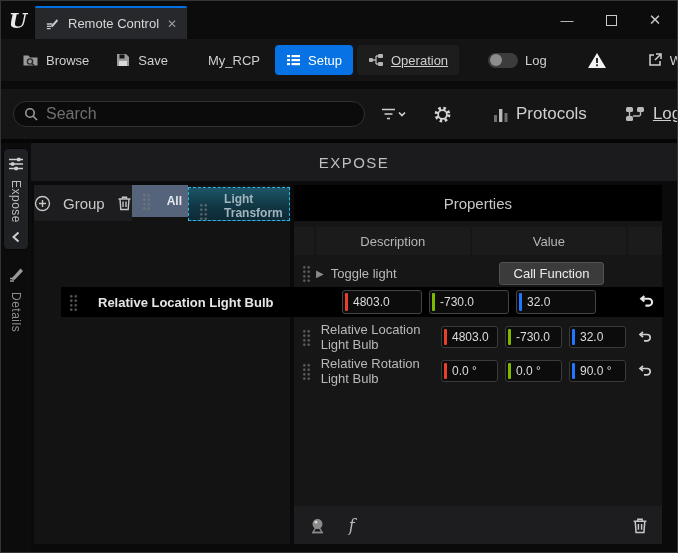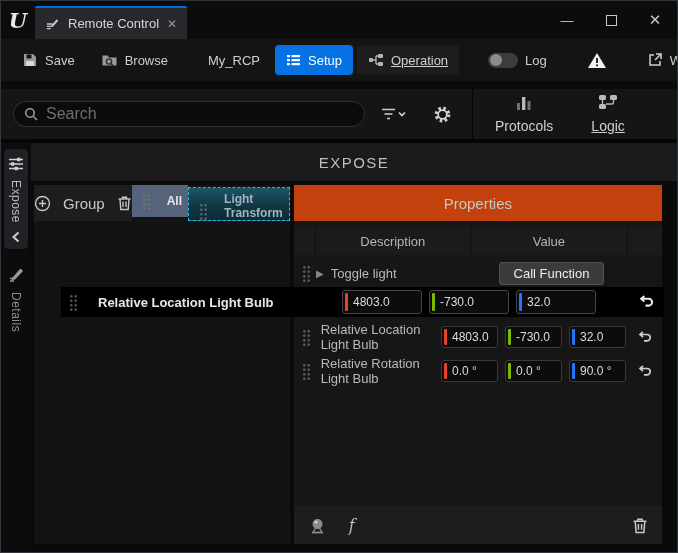--- a/index.html
+++ b/index.html
@@ -35,21 +35,21 @@
 
   
   .searchrow { height:50px; background:#151515; display:flex; align-items:center; padding:0 12px; }
   .search-pill { flex:0 0 352px; height:26px; background:#0b0b0b; border:1px solid #303030;
                  border-radius:13px; display:flex; align-items:center; gap:8px; padding:0 10px; }
   .search-pill input { flex:1; background:transparent; border:none; outline:none;
                  color:#ffffff; font-size:16px; font-family:inherit; }
   .search-pill input::placeholder { color:#6f6f6f; }
   .icon-btn { display:flex; align-items:center; justify-content:center; padding:0 6px; height:30px; }
   .sr-sep { width:1px; align-self:stretch; background:#060606; margin:0 10px; }
-  .sr-item { display:flex; align-items:center; gap:8px; padding:0 12px; color:#cfcfcf; font-size:14px;flex-direction:column; }
+  .sr-item { display:flex; align-items:center; gap:8px; padding:0 12px; color:#cfcfcf; font-size:17px; }
   .gap4 { height:4px; background:#060606; }
 
   
   .main { display:flex; height:411px; }
 
   
   .rail { flex:0 0 30px; background:#0c0c0c; display:flex; flex-direction:column; align-items:center; }
   .rail-tab { margin-top:5px; width:26px; background:#1f2124; border:1px solid #070707;
               border-radius:5px; display:flex; flex-direction:column; align-items:center;
               padding:7px 0 6px; gap:8px; }
@@ -75,21 +75,21 @@
           background:linear-gradient(180deg,#1c5668 0%,#123745 55%,#0d2935 100%);align-items:flex-end; }
 
   
   .dots { width:9px; height:17px; flex:0 0 9px;
           background-image:radial-gradient(circle,#7a7a7a 1px,transparent 1.4px);
           background-size:4.5px 4.5px; opacity:.75; }
 
   
   .props-col { flex:1; display:flex; flex-direction:column; background:#161616;
                margin:0 15px 10px 0; }
-  .props-hdr { height:36px; background:#c2410c; display:flex; align-items:center;
+  .props-hdr { height:36px; background:#000000; display:flex; align-items:center;
                justify-content:center; font-size:15px; color:#c7c7c7; margin-bottom:6px; }
   .colhdr { height:28px; display:flex; gap:2px; margin-bottom:2px; }
   .colhdr > div { background:#1b1b1c; display:flex; align-items:center; justify-content:center;
                   color:#b5b5b5; font-size:13px; }
   .ch-sp1 { flex:0 0 20px; } .ch-desc { flex:1 1 0; } .ch-val { flex:1 1 0; } .ch-sp2 { flex:0 0 34px; }
 
   .prow { height:32px; display:flex; align-items:center; padding-left:8px; font-size:13px; color:#b9b9b9; }
   .prow .desc { flex:1; padding-left:10px; }
   .expander { width:18px; color:#8a8a8a; font-size:10px; text-align:center; }
   .call-btn { background:#3b3b3b; border:1px solid #525252; border-radius:3px; color:#ececec;
@@ -141,37 +141,37 @@
       <div class="win-btn max">
           <span></span>
         </div>
       <div class="win-btn close">✕</div>
     </div>
   </div>
 
   <div class="toolbar">
     <div class="tb-item">
       <span>
+        <svg width="17" height="16" viewBox="0 0 17 16">
+            <path d="M1.5 3.5h5l1.5 2h7.5v8h-14z" fill="#9a9a9a"></path>
+            <circle cx="8" cy="9.5" r="2.6" fill="none" stroke="#2a2a2a" stroke-width="1.4"></circle>
+            <path d="M10 11.5l2.2 2.2" stroke="#2a2a2a" stroke-width="1.6"></path>
+          </svg>
+      </span>
+      <span>Browse</span>
+    </div>
+    <div class="tb-item">
+      <span>
         <svg width="16" height="16" viewBox="0 0 16 16">
             <path d="M2 2h9l3 3v9H2z" fill="#9a9a9a"></path>
             <rect x="4.5" y="2.5" width="5" height="4" fill="#141414"></rect>
             <rect x="4" y="9" width="8" height="5" fill="#d9d9d9"></rect>
           </svg>
       </span>
       <span>Save</span>
-    </div>
-    <div class="tb-item">
-      <span>
-        <svg width="17" height="16" viewBox="0 0 17 16">
-            <path d="M1.5 3.5h5l1.5 2h7.5v8h-14z" fill="#9a9a9a"></path>
-            <circle cx="8" cy="9.5" r="2.6" fill="none" stroke="#2a2a2a" stroke-width="1.4"></circle>
-            <path d="M10 11.5l2.2 2.2" stroke="#2a2a2a" stroke-width="1.6"></path>
-          </svg>
-      </span>
-      <span>Browse</span>
     </div>
     <div class="tb-sep"></div>
     <div class="tb-item">
       <span>My_RCP</span>
     </div>
     <div class="tb-item btn-blue">
       <span>
         <svg width="15" height="14" viewBox="0 0 15 14">
             <g fill="#fff">
               <rect x="1" y="2" width="3" height="2.2"></rect>

